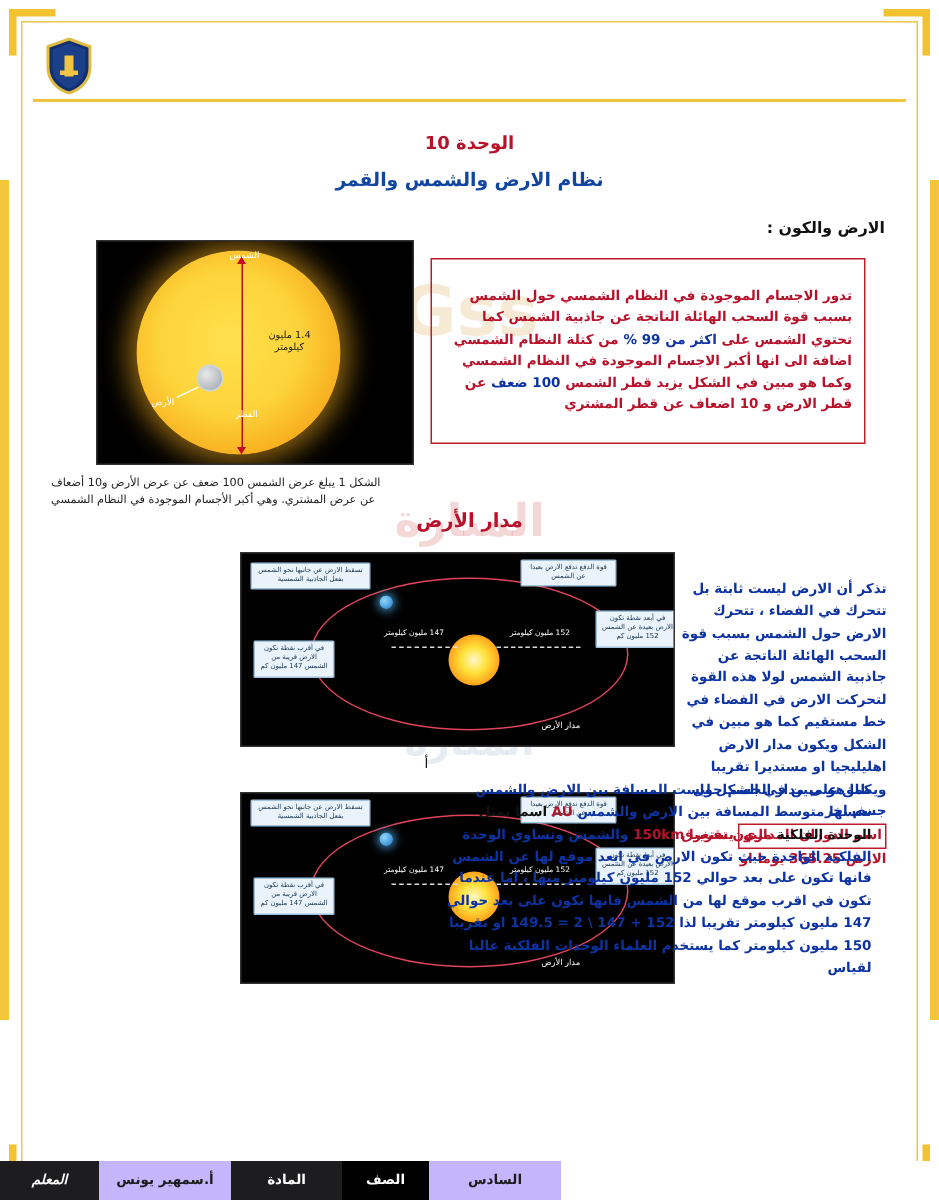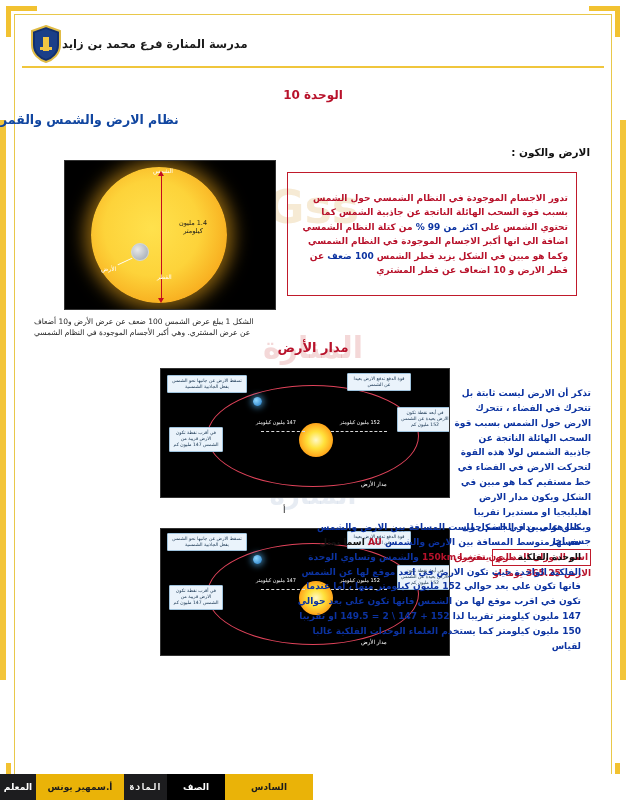--- a/index.html
+++ b/index.html
@@ -51,21 +51,21 @@
     flex:0 0 auto;margin-right:6px;
   }
   .header-spacer{flex:1 1 auto;}
 
   
   .unit-title{
     position:absolute;top:88px;left:0;right:0;text-align:center;
     font-size:12px;color:#b8122b;font-weight:bold;
   }
   .lesson-title{
-    position:absolute;top:112px;left:0;right:0;text-align:left;
+    position:absolute;top:112px;left:0;right:0;text-align:center;
     font-size:12.5px;color:#1146a0;font-weight:bold;
   }
   .section-label{
     position:absolute;right:36px;font-size:10.5px;color:#111;font-weight:bold;
   }
   .sec-earth-univ{top:146px;}
   .sec-orbit{
     right:0;left:0;text-align:center;top:340px;color:#b8122b;font-size:13px;font-weight:bold;
   }
 
@@ -191,21 +191,21 @@
 
   
   .footer{
     position:absolute;left:0;right:0;bottom:0;height:26px;
     display:flex;flex-direction:row-reverse;align-items:stretch;
   }
   .f-cell{
     display:flex;align-items:center;justify-content:center;
     font-size:9px;font-weight:bold;color:#ffffff;
   }
-  .f-yellow{background:#eab308;color:#1c1c1c;}
+  .f-yellow{background:#c4b5fd;color:#1c1c1c;}
   .f-dark{background:#1d1d1f;}
   .f-red{background:#000000;}
   .f-left-pad{background:#ffffff;flex:1 1 auto;}
 </style>
 </head>
 <body>
 
 <div class="frame-outer"></div>
 <div class="frame-line"></div>
 <div class="corner tl"></div>
@@ -222,21 +222,20 @@
 
 <div class="header">
   <div class="shield">
     <svg viewBox="0 0 32 38" width="32" height="38">
       <path d="M16 1 L30 6 V20 C30 29 23 35 16 37 C9 35 2 29 2 20 V6 Z" fill="#13306e" stroke="#e0bb45" stroke-width="2"></path>
       <path d="M16 4 L27 8 V20 C27 27 21.5 32 16 34 C10.5 32 5 27 5 20 V8 Z" fill="#1b3f88"></path>
       <rect x="13" y="12" width="6" height="14" fill="#f1c542"></rect>
       <rect x="10" y="22" width="12" height="3" fill="#f1c542"></rect>
     </svg>
   </div>
-  <div class="school-name">مدرسة المنارة فرع محمد بن زايد</div>
   <div class="header-spacer"></div>
 </div>
 
 <div class="unit-title">الوحدة 10</div>
 <div class="lesson-title">نظام الارض والشمس والقمر</div>
 <div class="section-label sec-earth-univ">الارض والكون :</div>
 <div class="section-label sec-orbit">مدار الأرض</div>
 
 <div class="fig-sun">
   <div class="sun-circle"></div>
@@ -312,19 +311,19 @@
   <span class="red">150km</span>
   <span>والشمس وتساوي الوحدة الفلكية الواحدة</span>
   <span>حيث تكون الارض في ابعد موقع لها عن الشمس فانها تكون على</span>
   <span>بعد حوالي 152 مليون كيلومتر منها ، اما عندما تكون في اقرب</span>
   <span>موقع لها من الشمس فانها تكون على بعد حوالي 147 مليون</span>
   <span>كيلومتر تقريبا لذا 152 + 147 \ 2 = 149.5 او تقريبا 150</span>
   <span>مليون كيلومتر كما يستخدم العلماء الوحدات الفلكية غالبا لقياس</span>
 </div>
 
 <div class="footer">
-  <div class="f-cell f-dark" style="width:36px;">المعلم</div>
+  <div class="f-cell f-dark" style="width:66px;font-style:italic;">المعلم</div>
   <div class="f-cell f-yellow" style="width:88px;">أ.سمهير يونس</div>
-  <div class="f-cell f-dark" style="width:43px;font-family:Liberation Mono, monospace;">المادة</div>
+  <div class="f-cell f-dark" style="width:74px;">المادة</div>
   <div class="f-cell f-red" style="width:58px;">الصف</div>
   <div class="f-cell f-yellow" style="width:88px;">السادس</div>
   <div class="f-left-pad"></div>
 </div>
 
 </body></html>

